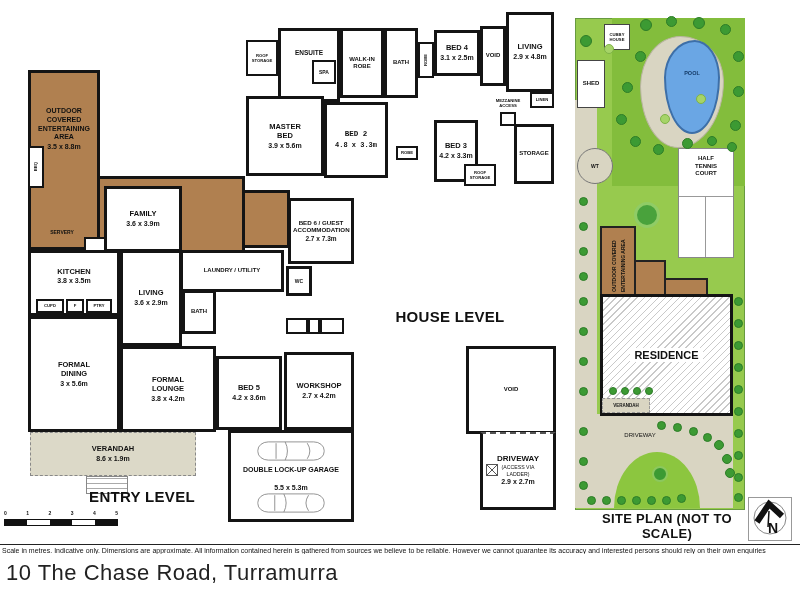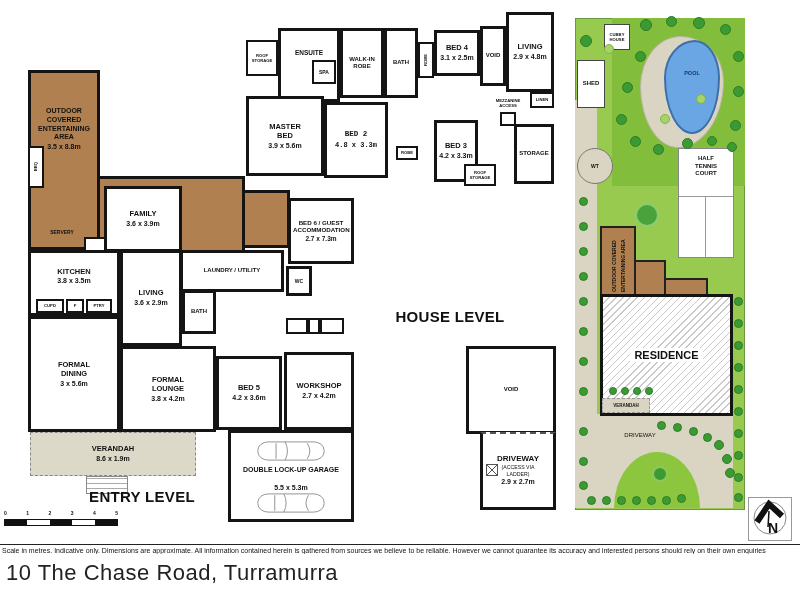--- a/index.html
+++ b/index.html
@@ -258,20 +258,21 @@
   </div>
   <div class="abs paving" style="left:602px;top:398px;width:48px;height:15px;border:1px dashed #999;
               display:flex;align-items:center;justify-content:center;">
     <span style="font-size:4.5px;font-weight:700;">VERANDAH</span>
   </div>
   <div class="lbl" style="left:608px;top:432px;width:64px;font-size:6px;font-weight:400;">DRIVEWAY</div>
 
   <div class="abs" style="left:614px;top:452px;width:86px;height:56px;background:#8cc63f;border-radius:50% 50% 0 0 / 100% 100% 0 0;"></div>
   <div class="abs" style="left:652px;top:466px;width:16px;height:16px;border-radius:50%;background:#3c9a33;border:2px solid #8cc85e;"></div>
 
+  <div class="lvl" style="left:583px;top:511px;width:168px;font-size:13px;">SITE PLAN (NOT TO SCALE)</div>
 
   <svg class="abs" style="left:748px;top:497px;" width="44" height="44" viewBox="0 0 44 44">
     <rect x="0.5" y="0.5" width="43" height="43" fill="#fff" stroke="#999"></rect>
     <circle cx="22" cy="21" r="16" fill="none" stroke="#888" stroke-width="1"></circle>
     <line x1="21" y1="14" x2="20" y2="30" stroke="#111" stroke-width="1.5"></line>
     <path d="M9 25 L21 7 L34 19" fill="none" stroke="#111" stroke-width="6"></path>
     <text x="25" y="36" font-size="14" font-weight="700" text-anchor="middle" font-family="Liberation Sans, sans-serif" fill="#111">N</text>
   </svg>
 
   <div class="abs" style="left:0;top:544px;width:800px;height:0;border-top:1.5px solid #222;"></div>

